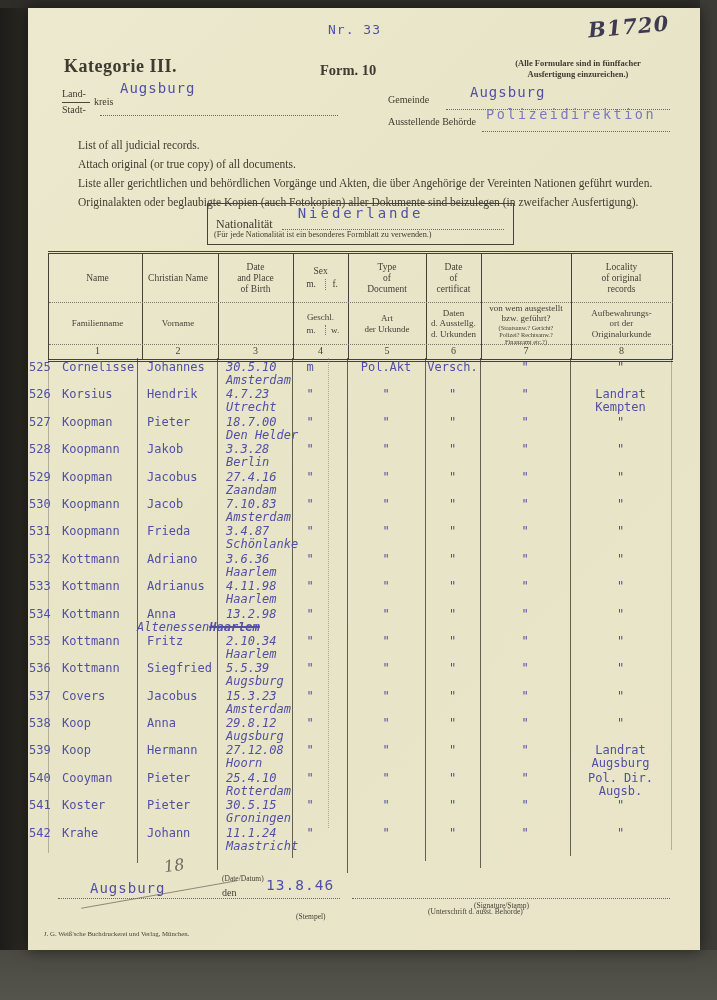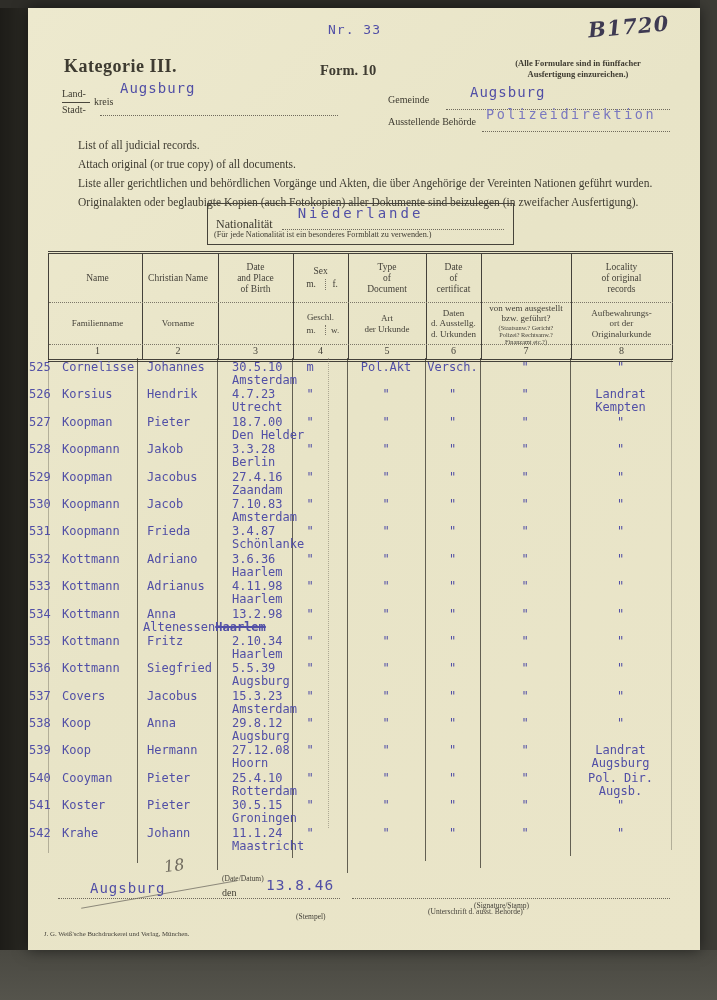--- a/index.html
+++ b/index.html
@@ -77,21 +77,21 @@
   .mf .f{flex:1;}
 
   
   .tbody{position:absolute;left:20px;top:352px;width:716px;}
   .t-row{position:relative;height:27.4px;font-family:"DejaVu Sans Mono",monospace;
          font-size:12px;color:#514fa6;}
   .cell{position:absolute;top:1px;line-height:13px;white-space:pre;}
   .c-num{left:-19px;}
   .c-surname{left:14px;}
   .c-first{left:92px;margin-left:7px;}
-  .c-birth{left:184px;}
+  .c-birth{left:178px;font-style:italic;}
   .c-birth .place{display:block;}
   .place-offset{margin-left:-89px;}
   .struck{text-decoration:line-through;text-decoration-thickness:2px;font-weight:bold;}
   .c-sex{left:244px;width:36px;text-align:center;}
   .c-doc{left:299px;width:78px;text-align:center;}
   .c-cert{left:377px;width:55px;text-align:center;}
   .c-whom{left:432px;width:90px;text-align:center;}
   .c-loc{left:522px;width:101px;text-align:center;white-space:pre-line;}
 
   .tlines{position:absolute;left:20px;top:350px;width:624px;height:515px;pointer-events:none;}

